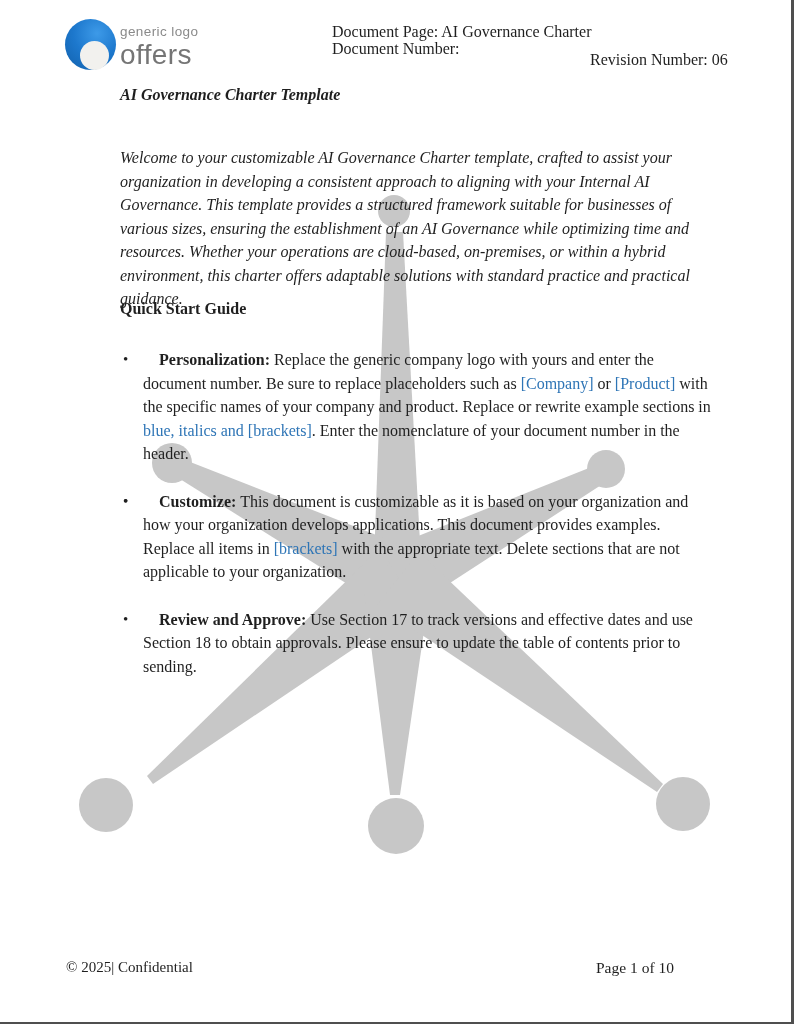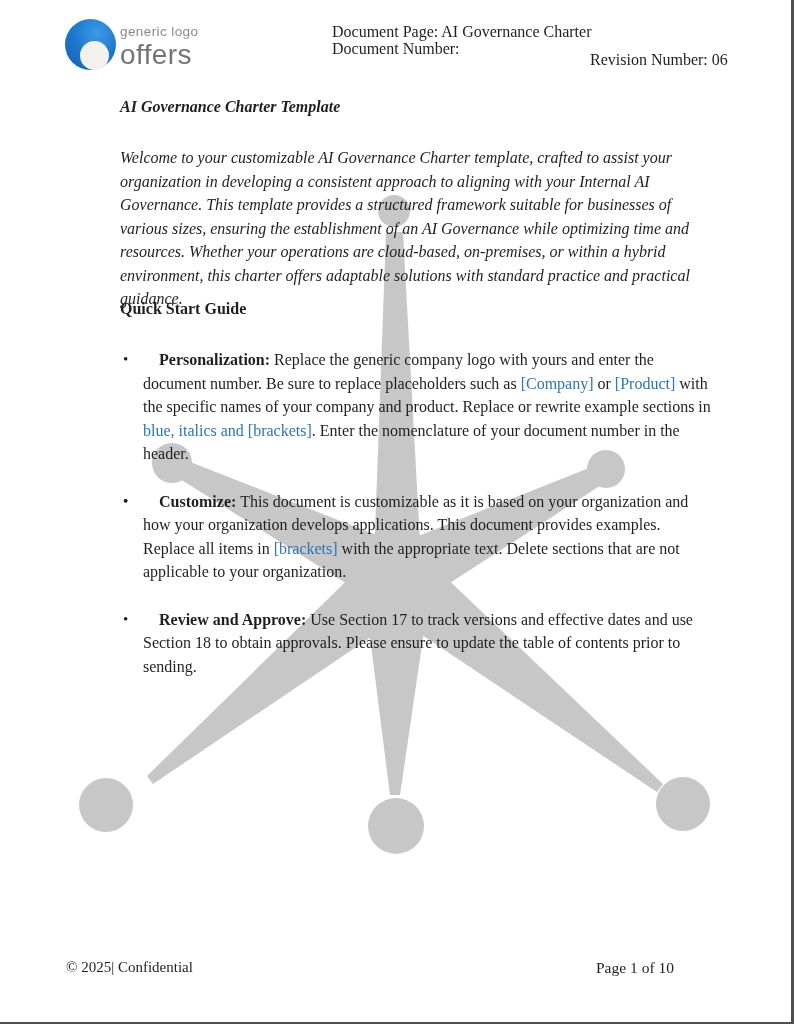--- a/index.html
+++ b/index.html
@@ -38,21 +38,21 @@
   .logo-line2{ font-size:28px; color:#757575; letter-spacing:.4px; margin-top:2px; }
 
   .hdr-line{ position:absolute; font-size:16px; white-space:nowrap; }
   .hdr-title{ left:332px; top:23px; }
   .hdr-number{ left:332px; top:40px; }
   .hdr-revision{ left:590px; top:51px; }
   .hdr-line b{ font-weight:normal;margin-top:28px; }
 
   
   .doc-heading{
-    position:absolute; left:120px; top:98px;
+    position:absolute; left:120px; top:86px;
     font-size:16px; font-weight:bold; font-style:italic;
   }
   .intro{
     position:absolute; left:120px; top:137px; width:596px;
     font-size:16px; font-style:italic; line-height:23.5px;margin-top:9px;
   }
   .quick-start{
     position:absolute; left:120px; top:300px;
     font-size:16px; font-weight:bold; 
   }

